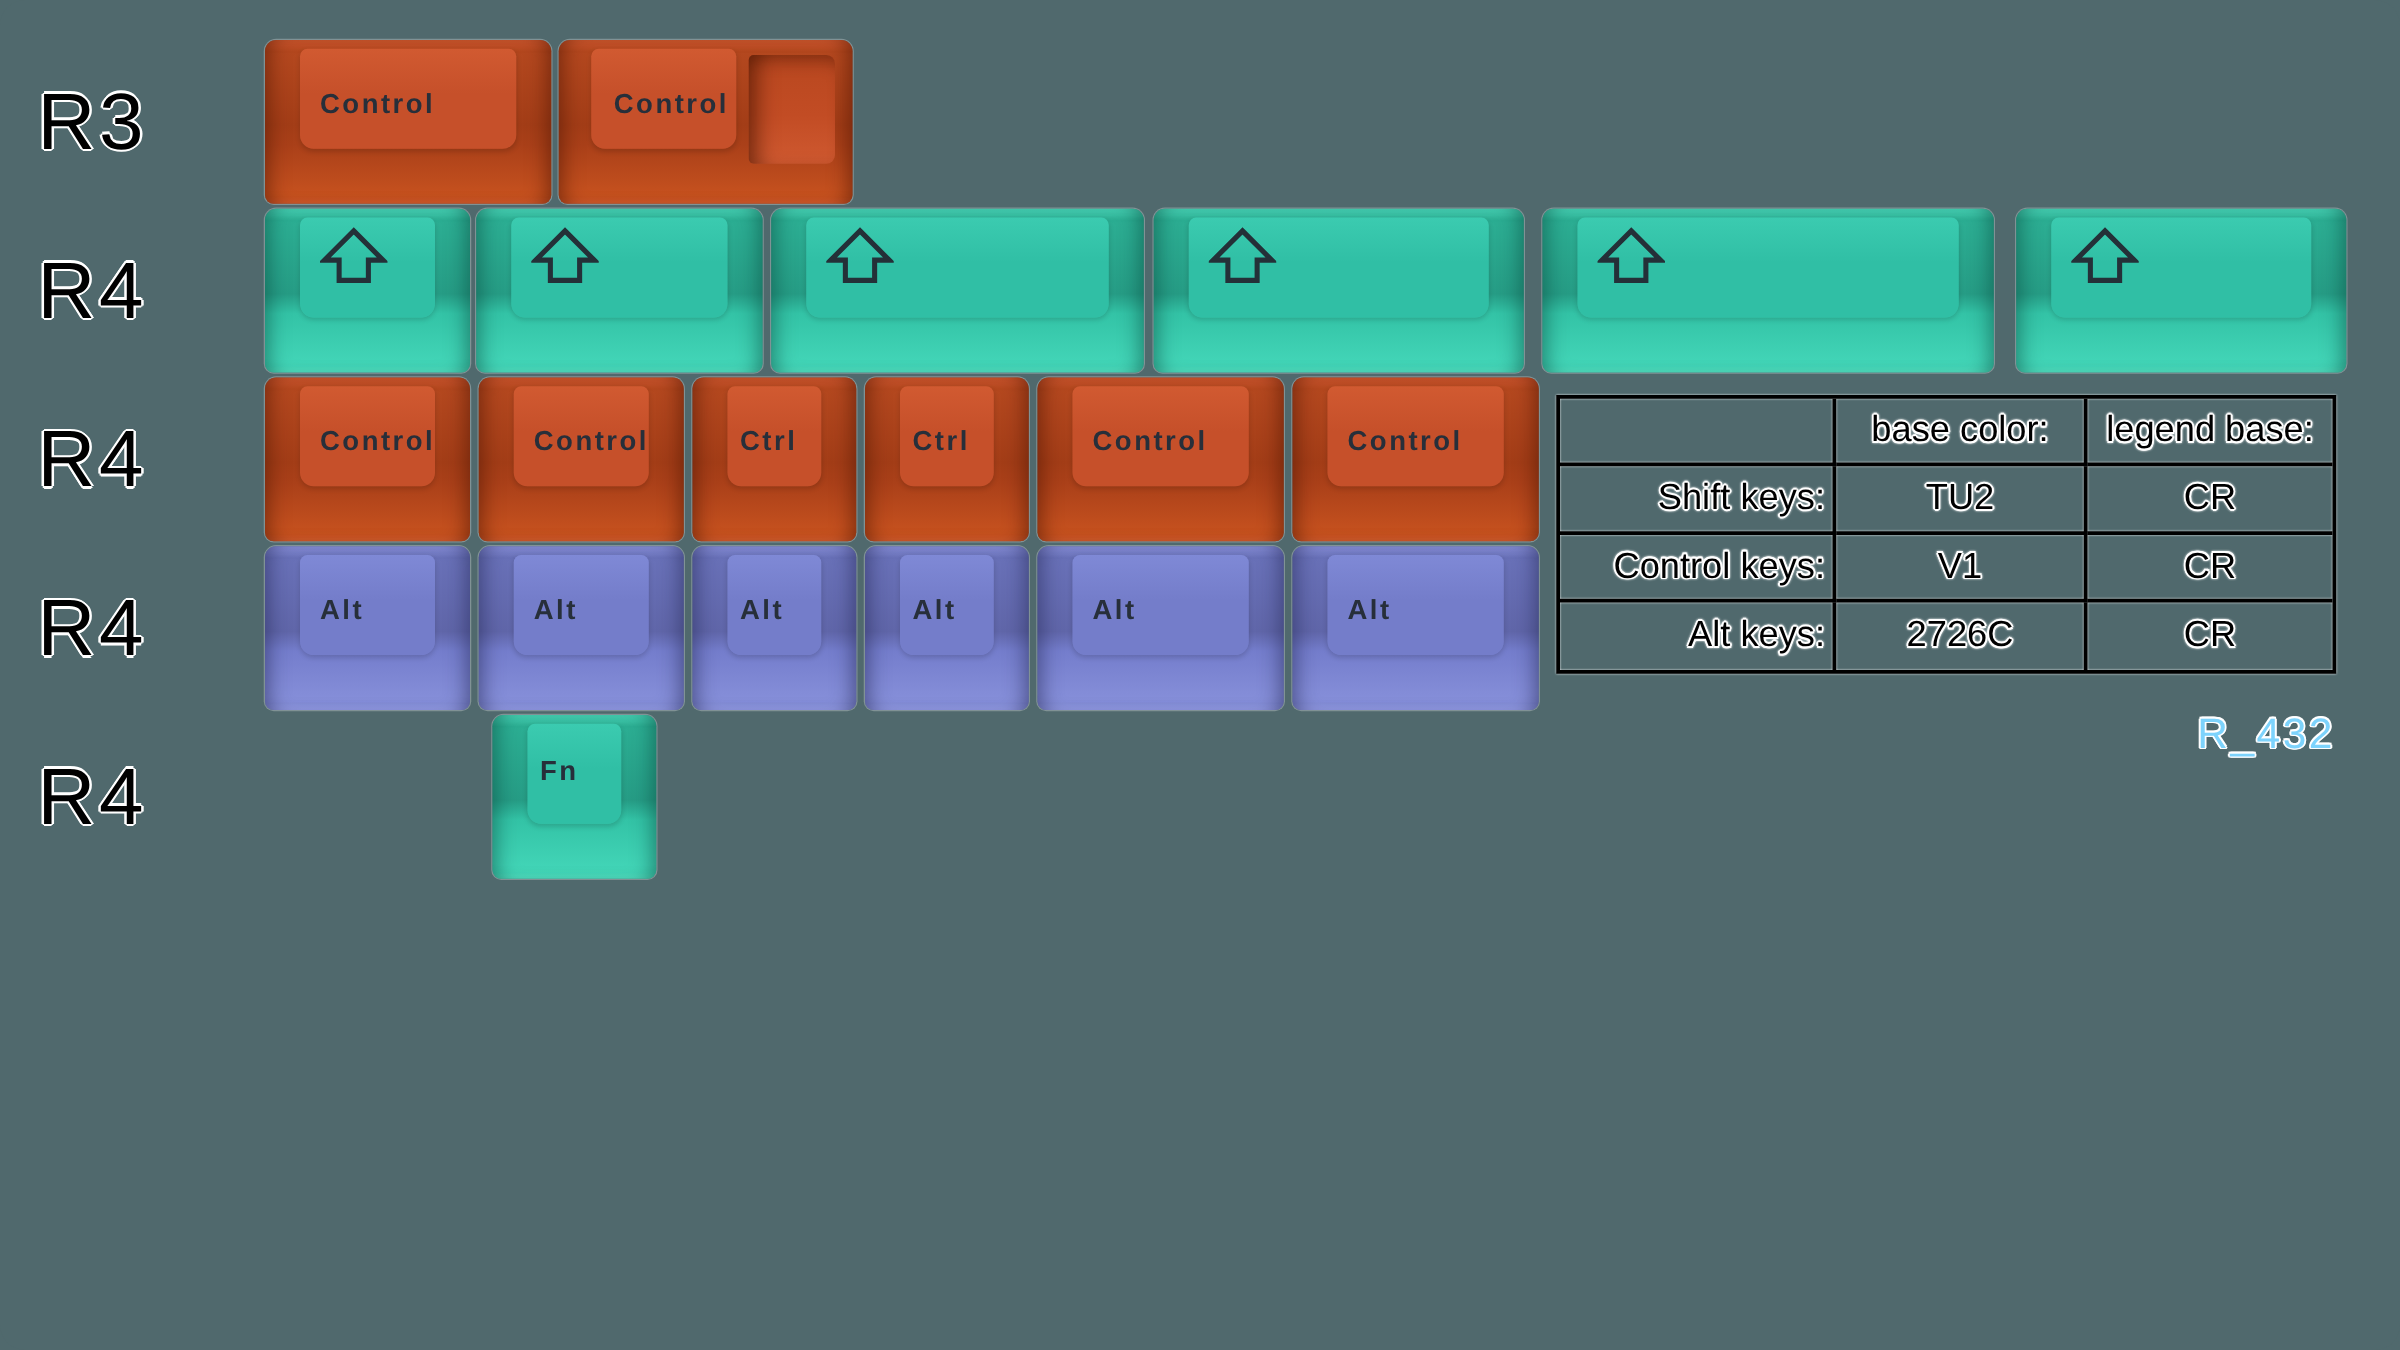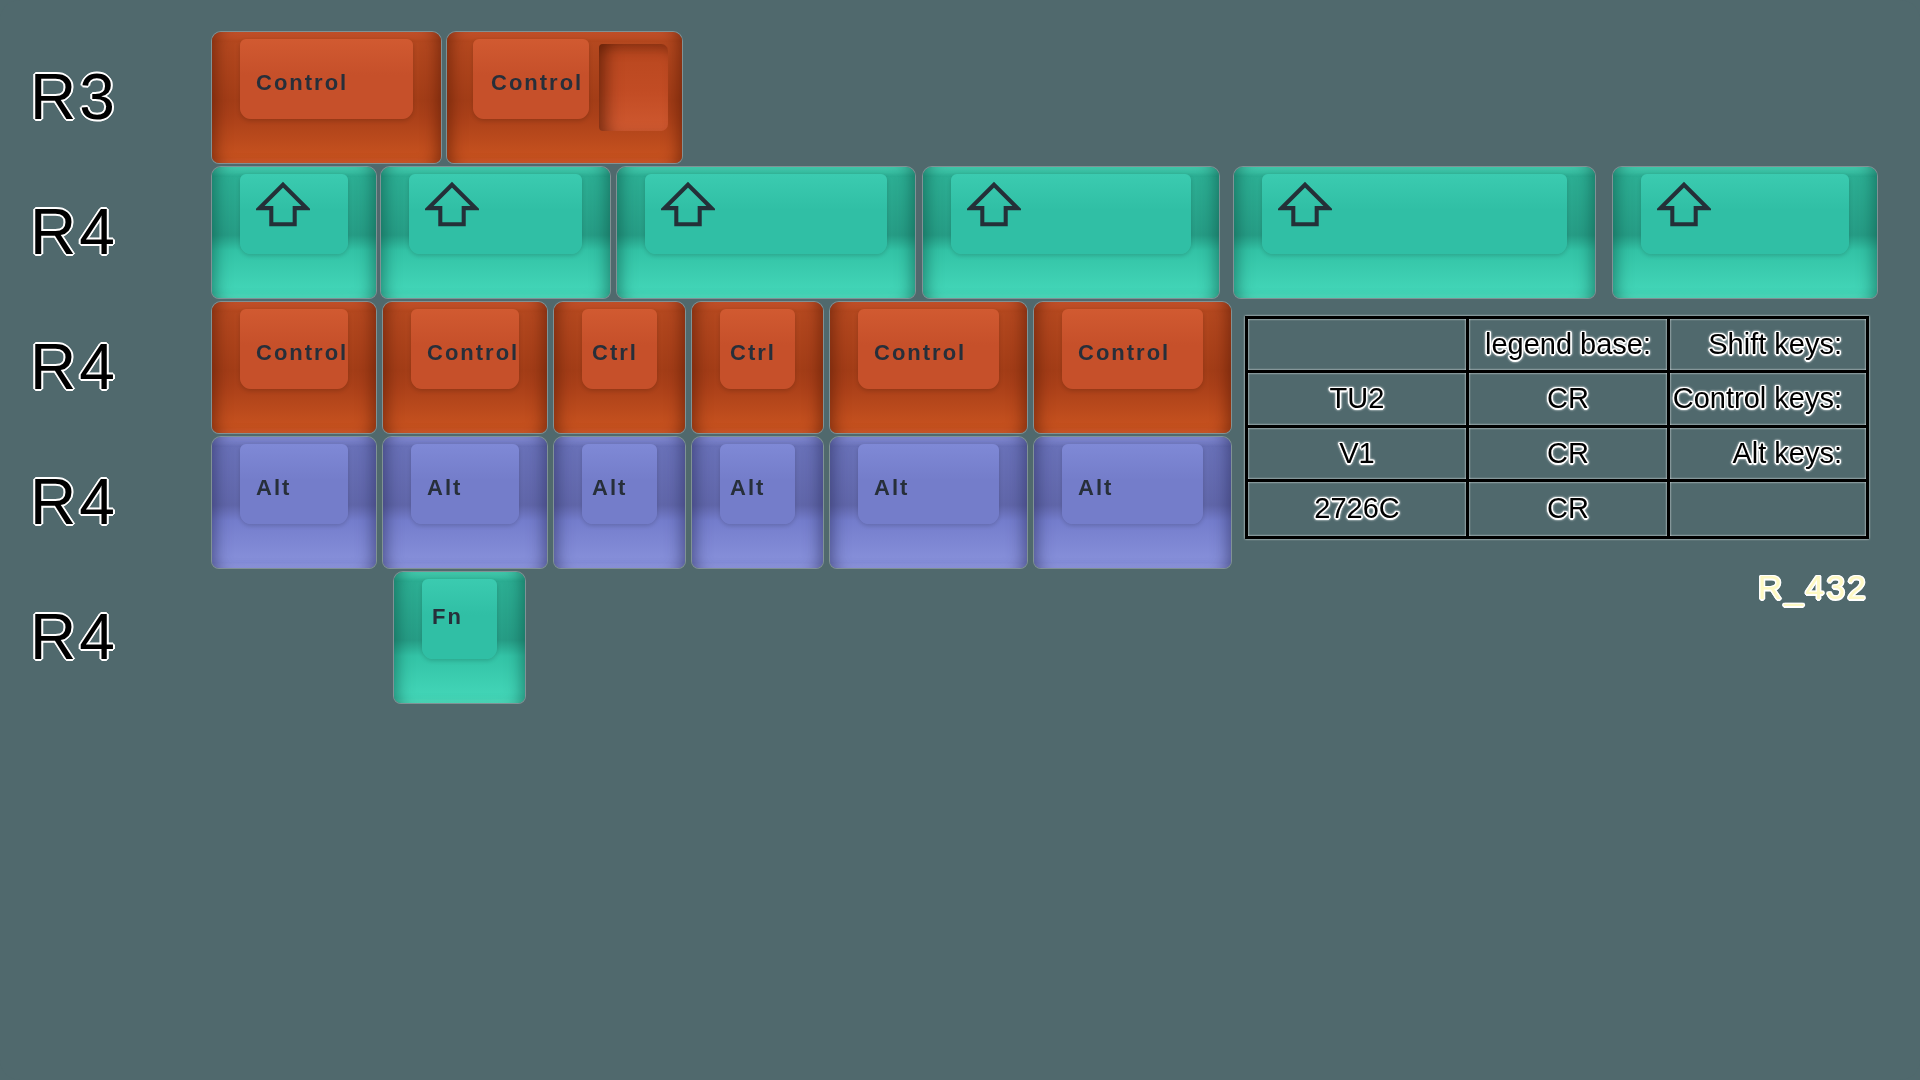--- a/index.html
+++ b/index.html
@@ -46,25 +46,25 @@
               display:grid;grid-template-columns:221px 201px 196px;grid-auto-rows:1fr;
               border:3px solid #000;box-sizing:border-box;
               filter:drop-shadow(0 0 1px rgba(255,255,255,.9));}
   .cell{border-right:3px solid #000;border-bottom:3px solid #000;box-sizing:border-box;
         display:flex;align-items:center;justify-content:center;
         font-size:29px;color:#000;
         text-shadow:-1.5px 0 0 #fff,1.5px 0 0 #fff,0 -1.5px 0 #fff,0 1.5px 0 #fff,
                     -1px -1px 0 #fff,1px -1px 0 #fff,-1px 1px 0 #fff,1px 1px 0 #fff;}
   .cell:nth-child(3n){border-right:none;}
   .cell:nth-child(n+10){border-bottom:none;}
-  .cell.rlabel{justify-content:flex-end;padding-right:24px;}
+  .cell.rlabel{justify-content:flex-end;padding-right:6px;}
 
   
   .kit-code{position:absolute;right:52px;top:568px;font-size:34px;font-weight:300;
-            letter-spacing:2px;color:#fef9c3;
+            letter-spacing:2px;color:#7dd3fc;
             text-shadow:-1.5px 0 0 #fff,1.5px 0 0 #fff,0 -1.5px 0 #fff,0 1.5px 0 #fff,
                         -1px -1px 0 #fff,1px -1px 0 #fff,-1px 1px 0 #fff,1px 1px 0 #fff;}
 </style>
 </head>
 <body>
 
 <div class="stage">
 
   <div class="row-label" style="top:32px">R3</div>
   <div class="row-label" style="top:167px">R4</div>
@@ -169,20 +169,21 @@
     <span class="legend">Alt</span>
   </div>
 
   <div class="key c-shift" style="left:394px;top:572px;width:131px">
     <div class="face"></div>
     <span class="legend" style="left:38px;top:32px">Fn</span>
   </div>
 
   <div class="spec-table">
     <div class="cell"></div>
+    <div class="cell">base color:</div>
     <div class="cell">legend base:</div>
 
     <div class="cell rlabel">Shift keys:</div>
     <div class="cell">TU2</div>
     <div class="cell">CR</div>
 
     <div class="cell rlabel">Control keys:</div>
     <div class="cell">V1</div>
     <div class="cell">CR</div>
 

